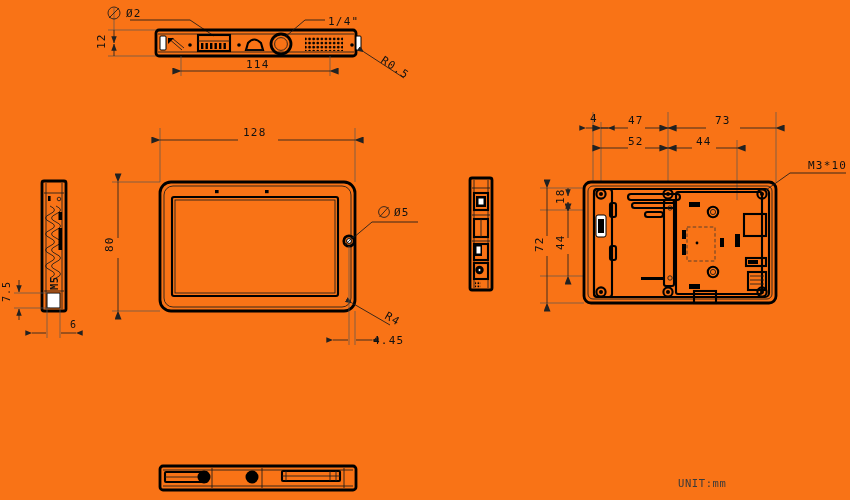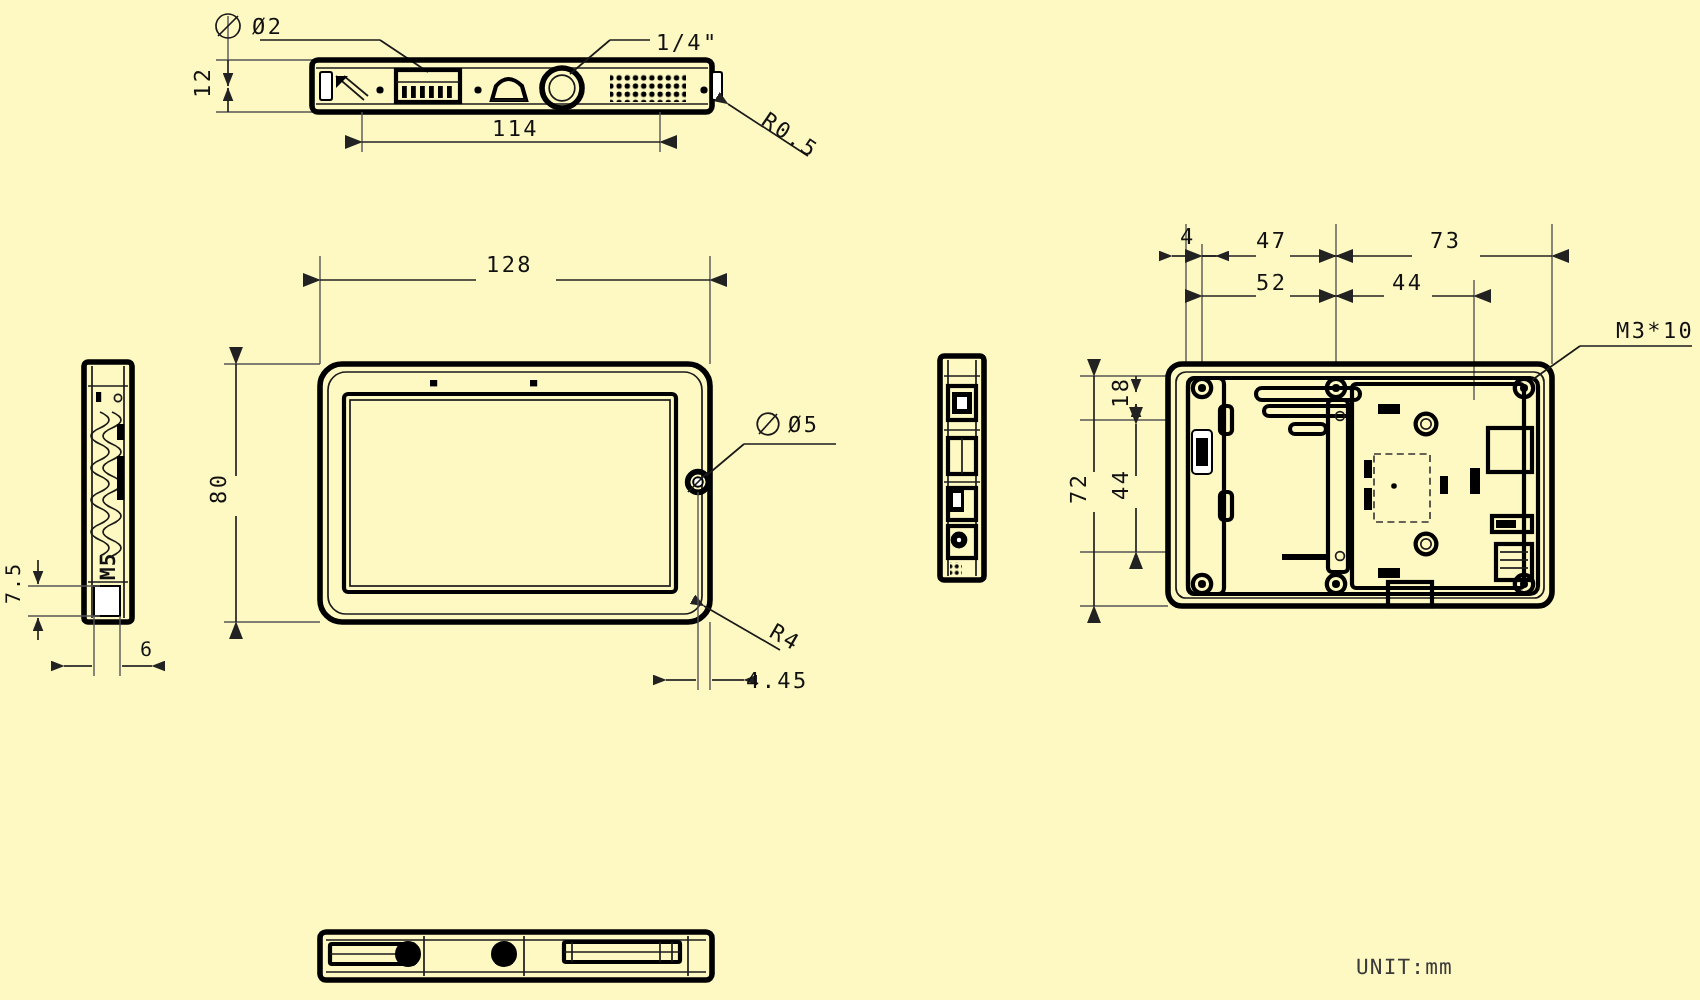--- a/index.html
+++ b/index.html
@@ -7,21 +7,21 @@
     padding: 0;
     background: #ffffff;
   }
   body {
     font-family: "DejaVu Sans Mono", monospace;
   }
   #sheet {
     position: relative;
     width: 850px;
     height: 500px;
-    background: #fef9c3;
+    background: #f97316;
     overflow: hidden;
   }
   svg#dwg {
     position: absolute;
     left: 0;
     top: 0;
     width: 850px;
     height: 500px;
   }
   .ol { fill: none; stroke: #000000; stroke-width: 2.1; }

